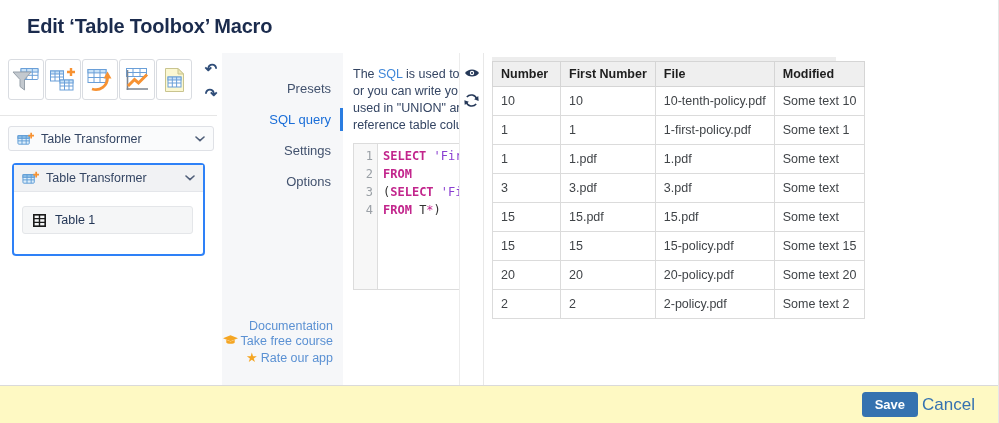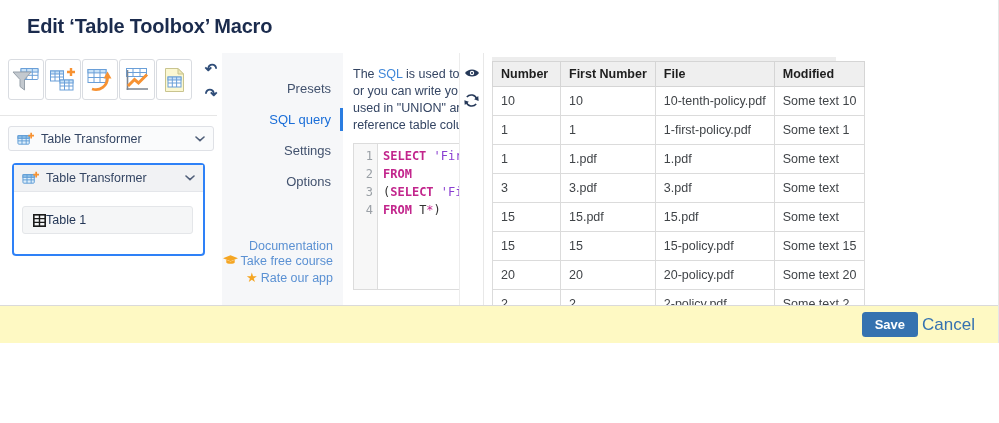--- a/index.html
+++ b/index.html
@@ -1,33 +1,33 @@
 <!DOCTYPE html>
 <html><head>
 <meta charset="utf-8">
 <style>
   html,body{margin:0;padding:0;background:#fff}
   body{width:999px;height:423px;font-family:"Liberation Sans",sans-serif;overflow:hidden}
-  .modal{width:999px;height:343px;display:flex;flex-direction:column;box-sizing:border-box;border-right:1px solid #e6e6e6;background:#fff}
+  .modal{width:999px;height:423px;display:flex;flex-direction:column;box-sizing:border-box;border-right:1px solid #e6e6e6;background:#fff}
   .modal-header{flex:0 0 53px;display:flex;align-items:center;padding-left:27px}
   .modal-title{font-size:20px;font-weight:bold;color:#1b2b4d;letter-spacing:-.2px}
   .modal-body{flex:1;display:flex;min-height:0}
 
   
   .left-panel{flex:0 0 217px;background:#fff}
   .toolbar{display:flex;padding:6px 0 0 8px;align-items:flex-start}
   .tb-btn{width:36px;height:41px;border:1px solid #d9dce1;border-radius:3px;background:#fff;display:flex;align-items:center;justify-content:center;margin-right:1px;padding:0;cursor:pointer;box-sizing:border-box}
   .undo-redo{display:flex;flex-direction:column;margin-left:7px;padding-top:1px}
   .ur-btn{width:22px;height:17px;border:none;background:none;color:#2f4d78;font-size:15px;line-height:15px;font-weight:bold;padding:0;cursor:pointer;margin-bottom:8px}
   .toolbar-divider{border-bottom:1px solid #e6e6e6;margin-top:5px;width:217px}
   .dropdown{margin:10px 8px 0 8px;height:25px;background:#fafbfc;border:1px solid #dfe1e6;border-radius:3px;display:flex;align-items:center;padding:0 8px;gap:7px;cursor:pointer;box-sizing:border-box}
   .dd-label{font-size:12.5px;color:#344563;flex:1}
   .nested-box{margin:12px 0 0 12px;width:193px;height:93px;border:2px solid #2e81f7;border-radius:4px;background:#fff;box-sizing:border-box}
   .nested-header{height:26px;background:#f1f2f4;display:flex;align-items:center;padding:0 8px;gap:7px;border-bottom:1px solid #e4e6ea;cursor:pointer}
-  .table-item{margin:14px 10px 0 8px;height:28px;background:#f5f6f7;border:1px solid #e4e6e9;border-radius:3px;display:flex;align-items:center;padding:0 10px;font-size:12.5px;color:#243757;cursor:pointer;box-sizing:border-box}
+  .table-item{margin:14px 10px 0 8px;height:28px;background:#f5f6f7;border:1px solid #e4e6e9;border-radius:3px;display:flex;align-items:center;padding:0 10px;gap:9px;font-size:12.5px;color:#243757;cursor:pointer;box-sizing:border-box}
 
   
   .nav-panel{flex:0 0 121px;background:#f6f7f9;position:relative;padding-top:20px;box-sizing:border-box}
   .nav-item{position:relative;height:31px;line-height:31px;text-align:right;padding-right:12px;font-size:13px;font-weight:normal;color:#42526e;cursor:pointer}
   .nav-item.active{color:#1a6ed8}
   .nav-item .indicator{position:absolute;right:0;top:4px;width:3px;height:23px;background:#2a7de1}
   .nav-links{position:absolute;bottom:19px;right:10px;text-align:right;font-size:12.5px;line-height:15.5px}
   .nav-links a{color:#5b91d3;text-decoration:none;display:block;white-space:nowrap}
   .nav-links .star{color:#f5a623;font-size:13px;margin-right:3px}
 

